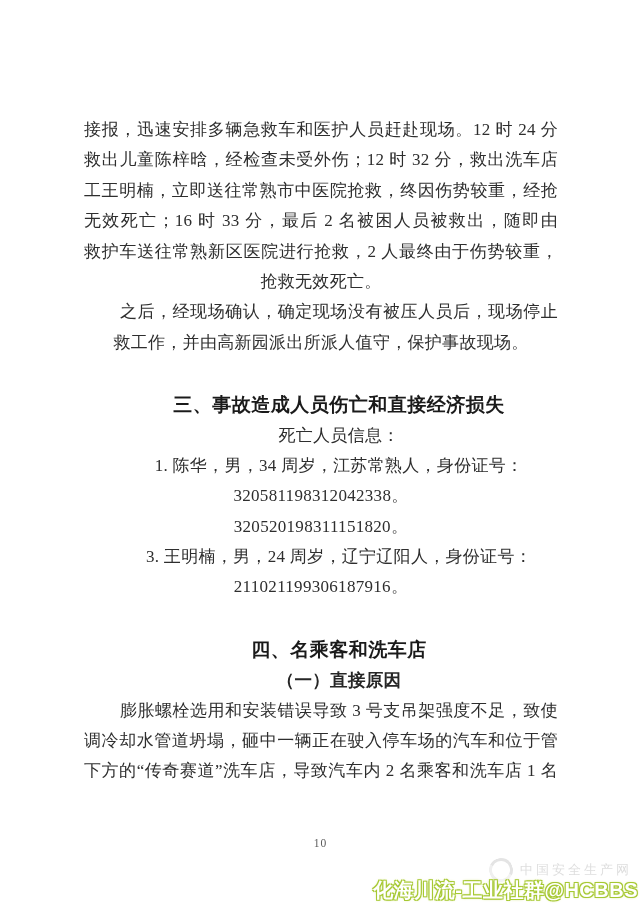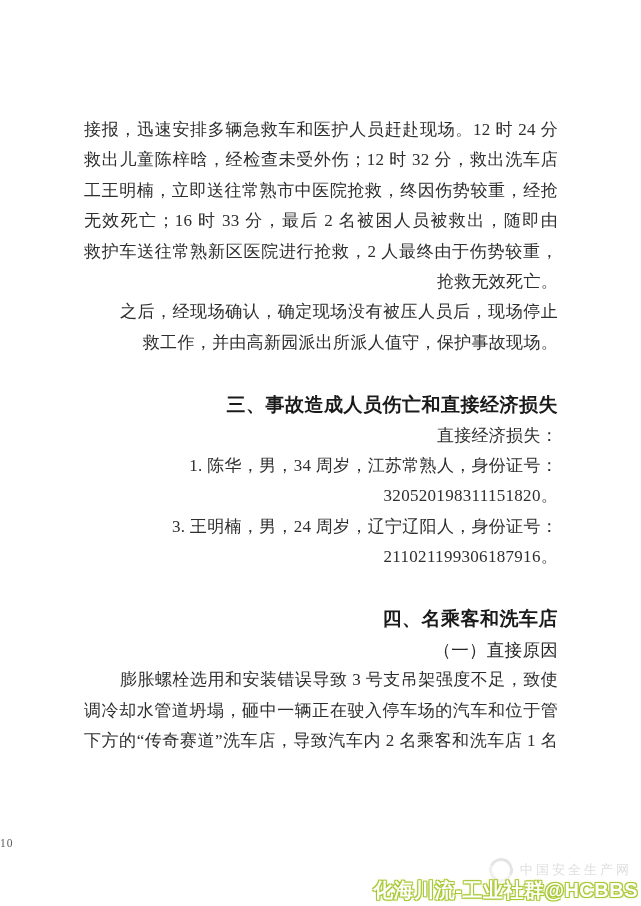--- a/index.html
+++ b/index.html
@@ -18,44 +18,46 @@
     position: absolute;
     left: 84px; top: 115px; width: 474px;
     color: #2e2e2e;
     font-size: 17px;
     letter-spacing: 0.3px;
   }
   .line {
     height: 30.4px;
     line-height: 30.4px;
     white-space: nowrap;
-    text-align: right;
+    text-align: center;
   }
   .fill {
     white-space: normal;
     text-align: justify;
     text-align-last: justify;
     overflow: hidden;
   }
   .indent { padding-left: 36px; }
   .heading {
     font-family: Liberation Serif, serif;
     font-weight: 700;
     font-size: 19px;
     color: #1a1a1a;
     letter-spacing: 0.5px;
     margin-top: 32px;
   }
   .kaiti {
     font-size: 17.5px;
     color: #262626;
+    font-weight: bold;
   }
   .page-number {
     position: absolute;
     left: 0; right: 0; top: 837px;
+    text-align: center;
     font-size: 11.5px;
     color: #5a5a5a;
     letter-spacing: 1px;
   }
   .wm-row1 {
     position: absolute;
     top: 856px; right: 9px;
     display: flex; align-items: center;
     height: 28px;
   }
@@ -103,23 +105,24 @@
     <div class="line fill">工王明楠，立即送往常熟市中医院抢救，终因伤势较重，经抢救</div>
     <div class="line fill">无效死亡；16 时 33 分，最后 2 名被困人员被救出，随即由 120</div>
     <div class="line fill">救护车送往常熟新区医院进行抢救，2 人最终由于伤势较重，经</div>
     <div class="line">抢救无效死亡。</div>
 
     <div class="line fill indent">之后，经现场确认，确定现场没有被压人员后，现场停止搜</div>
     <div class="line">救工作，并由高新园派出所派人值守，保护事故现场。</div>
 
     <div class="line heading indent">三、事故造成人员伤亡和直接经济损失</div>
 
-    <div class="line indent">直接经济损失：</div>
+    <div class="line indent">死亡人员信息：</div>
 
     <div class="line indent">1. 陈华，男，34 周岁，江苏常熟人，身份证号：</div>
+    <div class="line">320581198312042338。</div>
     <div class="line">320520198311151820。</div>
     <div class="line indent">3. 王明楠，男，24 周岁，辽宁辽阳人，身份证号：</div>
     <div class="line">211021199306187916。</div>
 
     <div class="line heading indent">四、名乘客和洗车店</div>
     <div class="line kaiti indent">（一）直接原因</div>
 
     <div class="line fill indent">膨胀螺栓选用和安装错误导致 3 号支吊架强度不足，致使空</div>
     <div class="line fill">调冷却水管道坍塌，砸中一辆正在驶入停车场的汽车和位于管道</div>
     <div class="line fill">下方的“传奇赛道”洗车店，导致汽车内 2 名乘客和洗车店 1 名</div>

